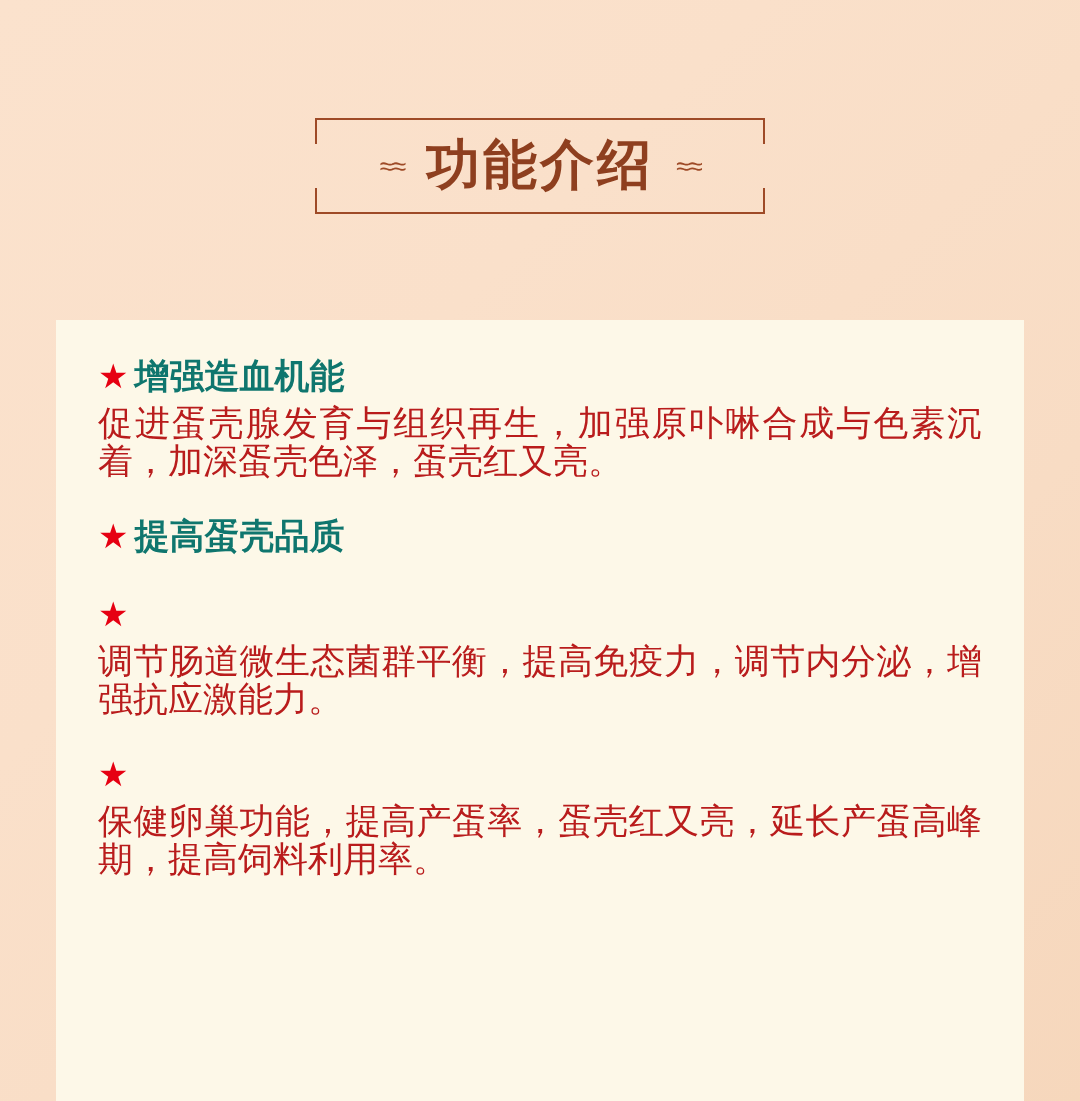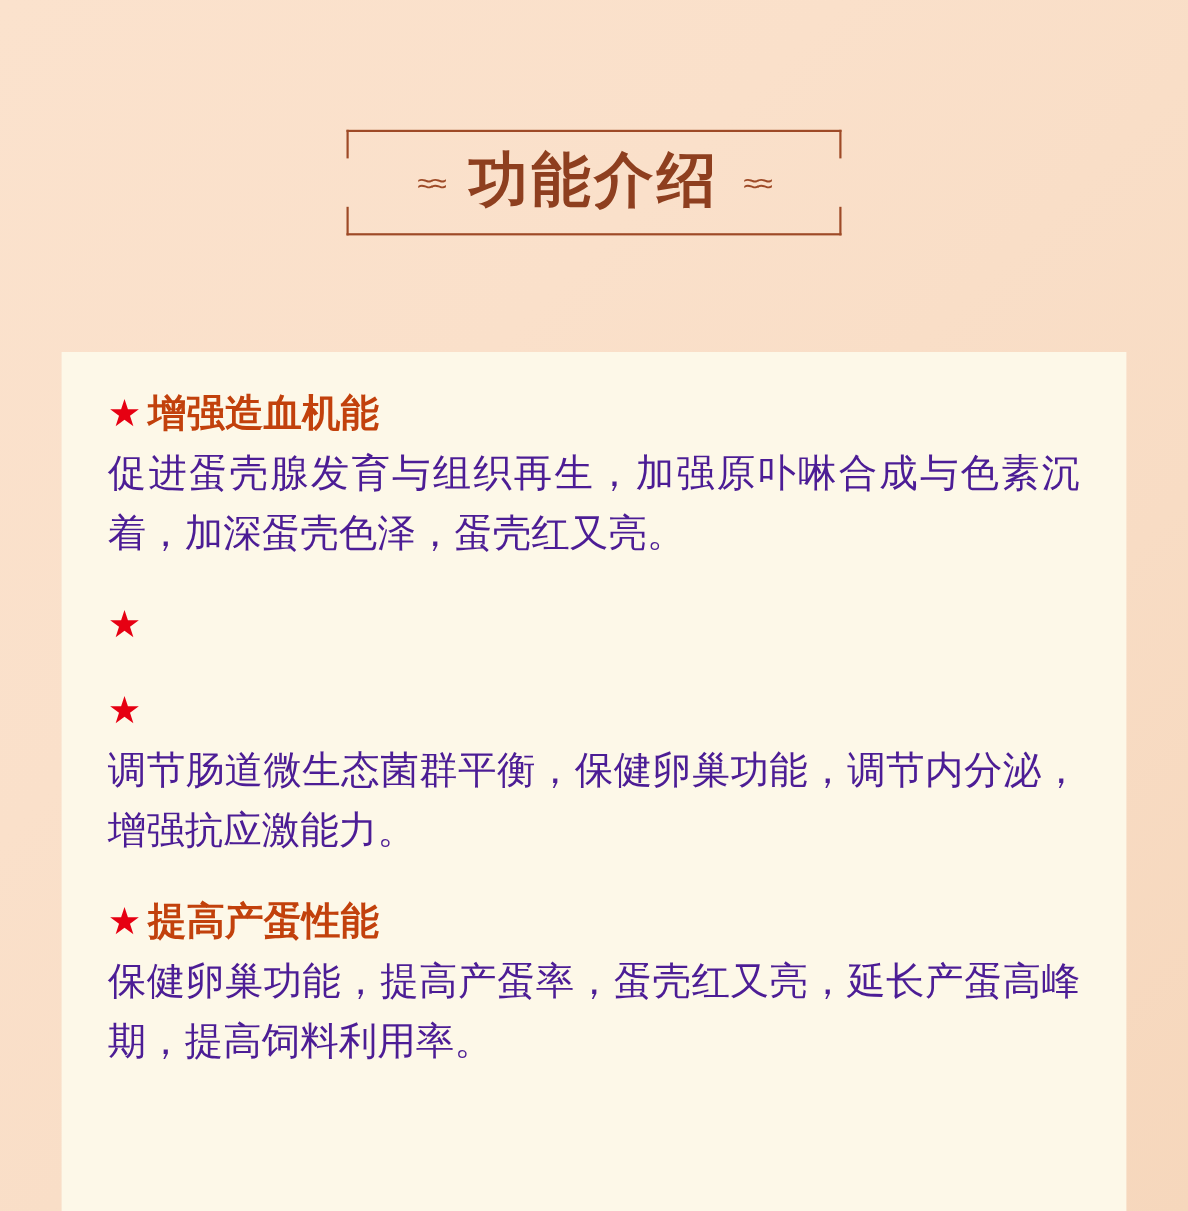--- a/index.html
+++ b/index.html
@@ -100,31 +100,31 @@
     gap: 6px;
     margin-bottom: 6px;
   }
   .star {
     color: #e60012;
     font-size: 34px;
     line-height: 44px;
     flex: none;
   }
   .sec-title {
-    color: #c2410c;
+    color: #0f766e;
     font-size: 35px;
     font-weight: bold;
     line-height: 44px;
     letter-spacing: 0px;
     white-space: nowrap;
   }
   .sec-body {
-    color: #4c1d95;
+    color: #b91c1c;
     font-size: 35px;
-    line-height: 54px;
+    line-height: 38px;
     letter-spacing: 0px;
     text-align: justify;
     text-justify: inter-character;
   }
 </style>
 </head>
 <body>
 
 <div class="title-block">
   <div class="title-frame">
@@ -149,31 +149,31 @@
     <div class="sec-head">
       <span class="star">★</span>
       <span class="sec-title">增强造血机能</span>
     </div>
     <div class="sec-body">促进蛋壳腺发育与组织再生，加强原卟啉合成与色素沉着，加深蛋壳色泽，蛋壳红又亮。</div>
   </div>
 
   <div class="section">
     <div class="sec-head">
       <span class="star">★</span>
+      <span class="sec-title">提高蛋壳品质</span>
     </div>
   </div>
 
   <div class="section">
     <div class="sec-head">
       <span class="star">★</span>
     </div>
-    <div class="sec-body">调节肠道微生态菌群平衡，保健卵巢功能，调节内分泌，增强抗应激能力。</div>
+    <div class="sec-body">调节肠道微生态菌群平衡，提高免疫力，调节内分泌，增强抗应激能力。</div>
   </div>
 
   <div class="section">
     <div class="sec-head">
       <span class="star">★</span>
-      <span class="sec-title">提高产蛋性能</span>
     </div>
     <div class="sec-body">保健卵巢功能，提高产蛋率，蛋壳红又亮，延长产蛋高峰期，提高饲料利用率。</div>
   </div>
 
 </div>
 
 </body></html>

